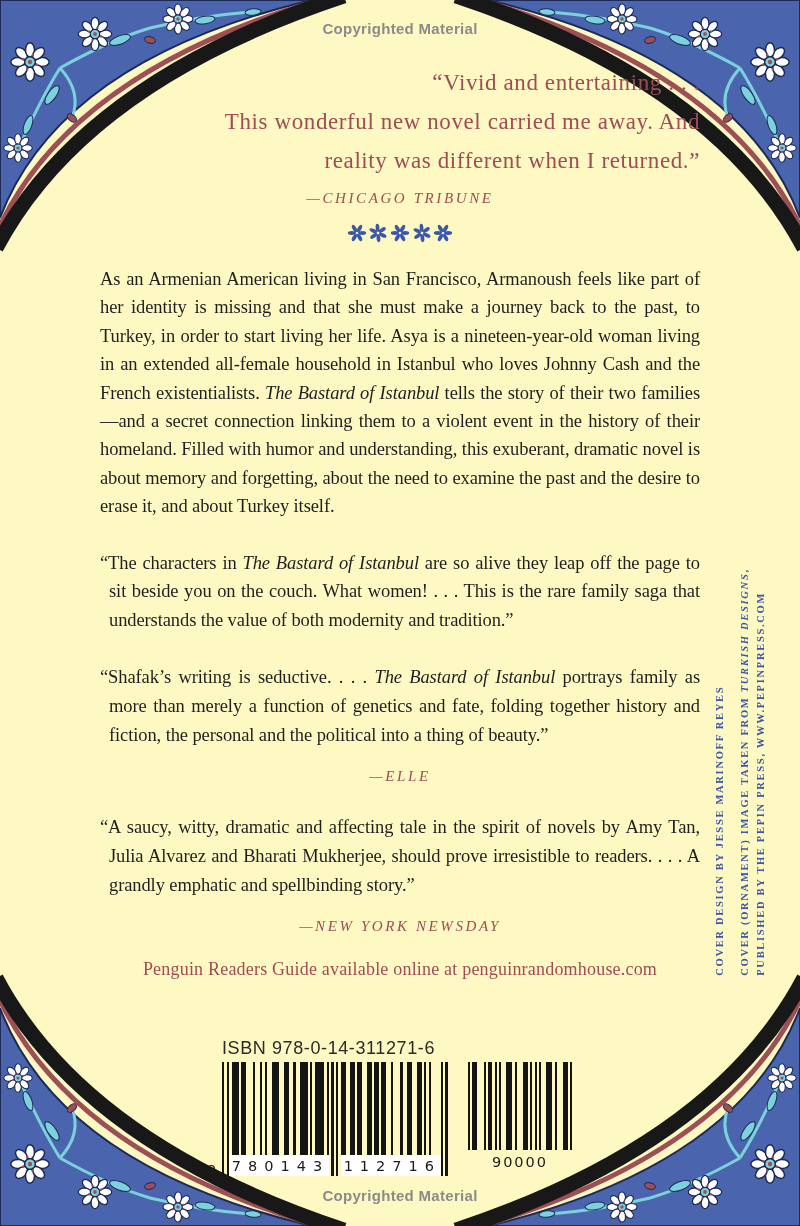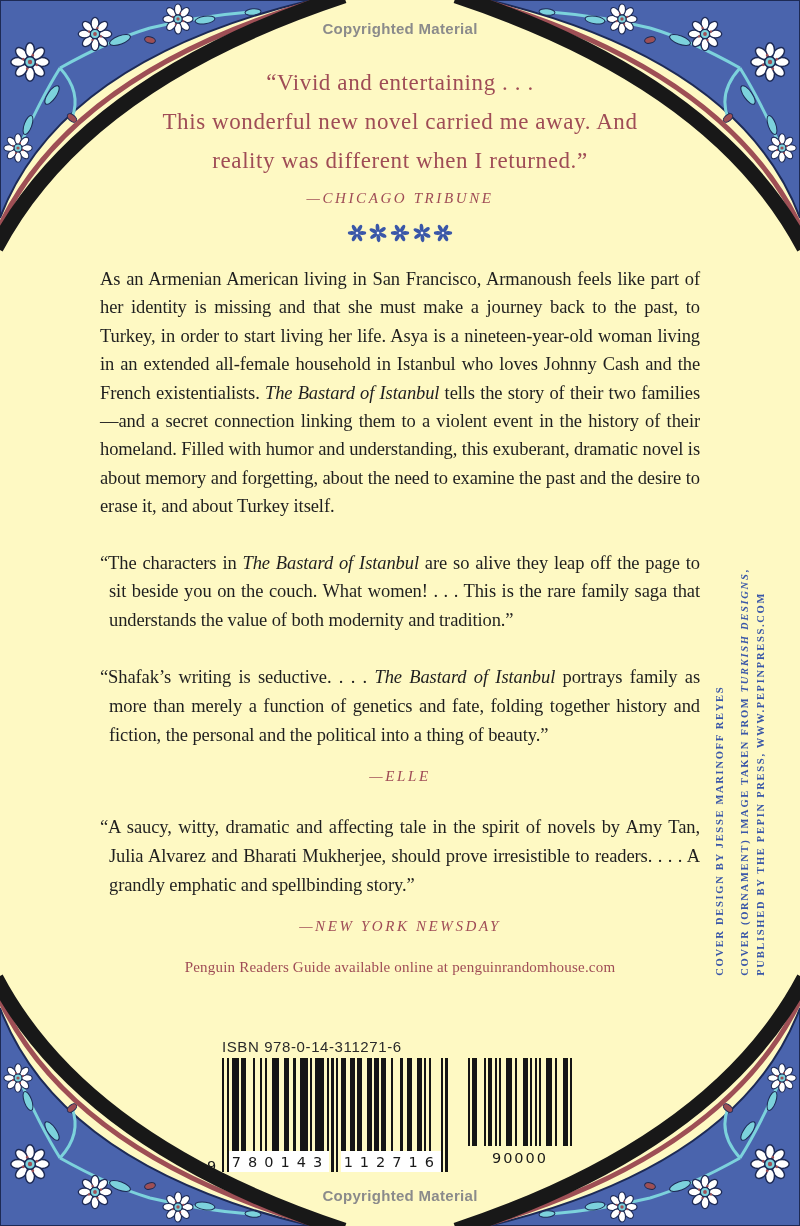--- a/index.html
+++ b/index.html
@@ -10,53 +10,53 @@
   }
   .corners{position:absolute; inset:0; z-index:0; pointer-events:none;}
   .content{position:relative; z-index:1; padding:20px 100px 0; box-sizing:border-box;}
 
   .watermark{
     text-align:center; color:#8b8b8b; font-family:"Liberation Sans", sans-serif;
     font-weight:bold; font-size:15px; letter-spacing:0.3px;
   }
   .watermark.bottom{position:absolute; left:0; right:0; bottom:22px; z-index:2;}
 
-  .headline{margin-top:26px; text-align:center; color:#9f4c56; font-size:23px; line-height:39px; letter-spacing:0.6px;}
+  .headline{margin-top:26px; text-align:right; color:#9f4c56; font-size:23px; line-height:39px; letter-spacing:0.6px;}
   .attribution{
     text-align:center; color:#9f4c56; font-size:15px; letter-spacing:2.6px;
     font-style:italic; margin-top:10px;
   }
   .attribution.upright{font-style:normal; letter-spacing:3px; font-size:14.5px;}
   .divider{display:block; margin:16px auto 0;}
 
   .synopsis{
     margin-top:22px; text-align:justify; font-size:18.5px; line-height:28.4px;
     letter-spacing:-0.1px;
   }
   .review{
     margin-top:28px; text-align:justify; font-size:18.5px; line-height:28.8px;
     padding-left:9px; text-indent:-9px; letter-spacing:-0.1px;
   }
   .review-attr{margin-top:7px;}
   em.book{font-style:italic;}
 
-  .penguin-note{margin-top:24px; text-align:center; color:#9f4c56; font-size:15px; letter-spacing:0.2px;}
+  .penguin-note{margin-top:24px; text-align:center; color:#9f4c56; font-size:18px; letter-spacing:0.2px;}
 
   .credits{
     position:absolute; left:740px; top:772px; z-index:1;
     transform:translate(-50%,-50%) rotate(-90deg);
     white-space:nowrap; color:#3a57a8;
     font-family:"Liberation Serif", serif; font-size:10.5px;
     letter-spacing:1.7px; line-height:16px; font-weight:bold;
   }
   .credits .gap{margin-top:9px;}
   .credits i{font-style:italic;}
 
   .barcode-area{position:absolute; left:222px; top:1038px; z-index:2;}
-  .isbn-label{font-family:"Liberation Sans", sans-serif; font-size:15px; color:#2a2a2a; letter-spacing:0.6px; margin-bottom:3px;}
+  .isbn-label{font-family:"Liberation Sans", sans-serif; font-size:18px; color:#2a2a2a; letter-spacing:0.6px; margin-bottom:3px;}
   .bars-row{display:flex; align-items:flex-start;}
   .main-barcode{position:relative; width:226px; height:114px;}
   .supp-barcode{position:relative; width:104px; height:114px; margin-left:20px;}
   .modules{display:flex; height:114px; width:100%;}
   .supp-barcode .modules{height:88px;}
   .modules span{flex:1 0 auto; height:100%;}
   .modules .bar{background:#151515;}
   .modules .sp{background:transparent;}
   .bc-group{
     position:absolute; bottom:0; height:21px; background:#ffffff;

